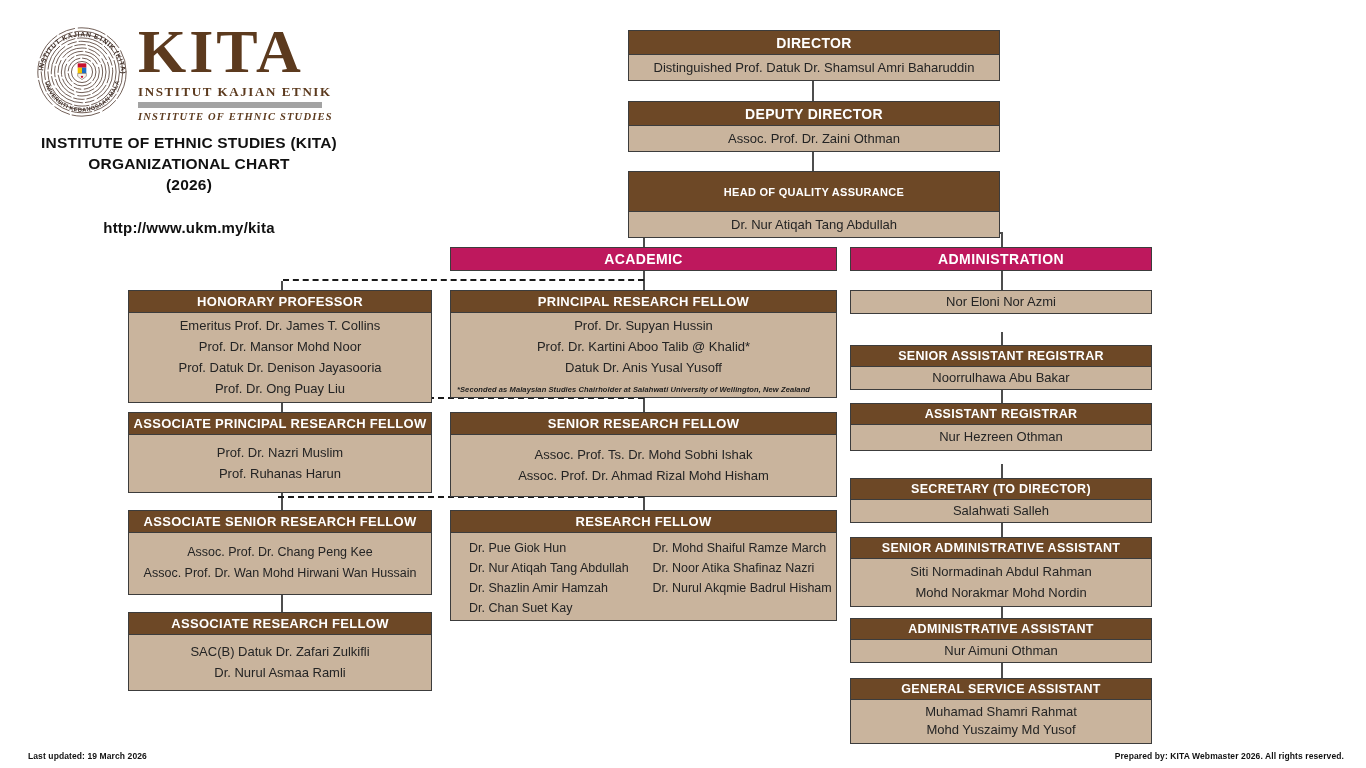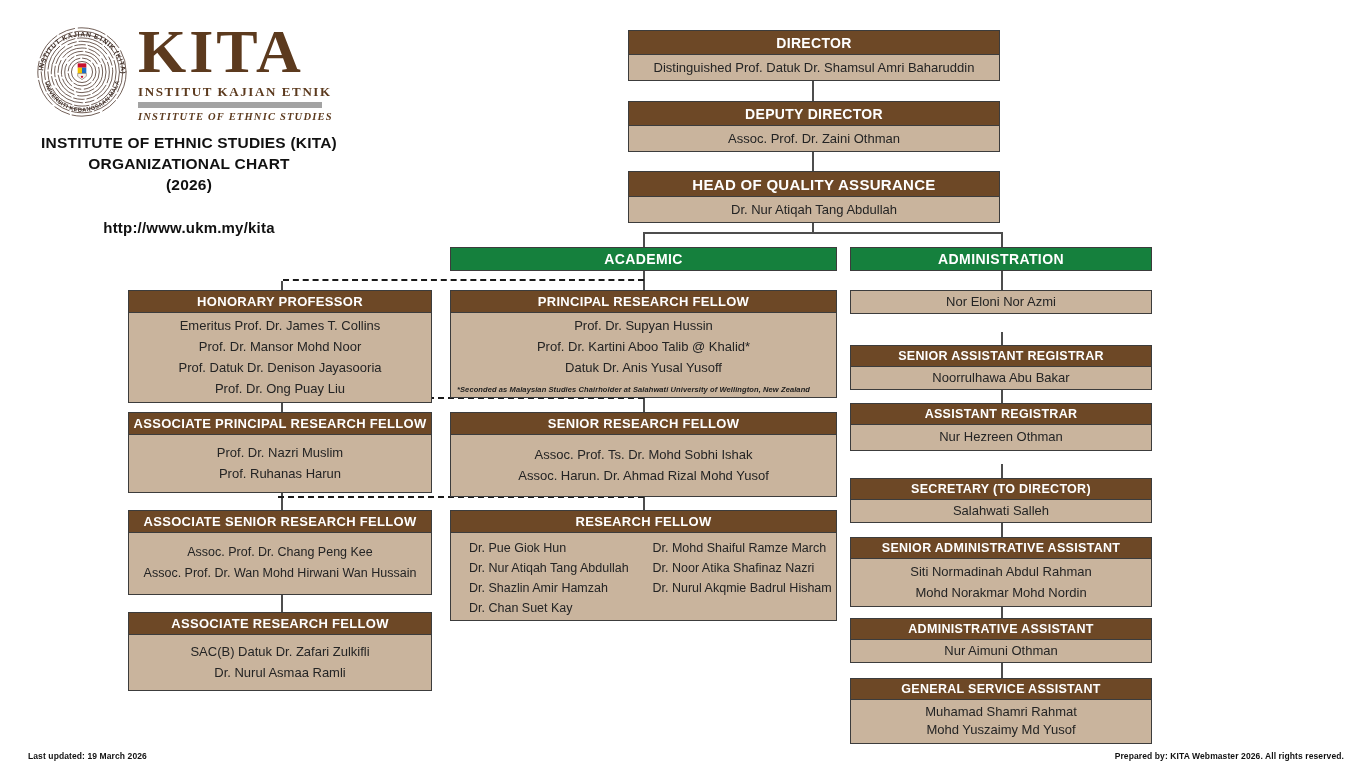--- a/index.html
+++ b/index.html
@@ -21,25 +21,25 @@
        font-weight:700;font-size:15px;letter-spacing:.2px;}
 
   
   .org-box{position:absolute;border:1px solid #3c3c3c;background:#c9b49d;}
   .org-hdr{background:#6d4826;border-bottom:1px solid #3c3c3c;color:#fff;font-weight:700;
            text-align:center;display:flex;align-items:center;justify-content:center;
            letter-spacing:.3px;width:100%;}
   .h24{height:24px;font-size:14px;}
   .h22{height:22px;font-size:13px;}
   .h21{height:21px;font-size:12.5px;}
-  .hqa-hdr{height:25px;font-size:15px;}
+  .hqa-hdr{height:40px;font-size:11px;}
   .org-names{text-align:center;color:#242424;font-size:13px;}
   .nrow{line-height:21px;}
   .nrow18{line-height:18px;}
-  .sec-hdr{position:absolute;height:24px;background:#15803d;border:1px solid #3c3c3c;color:#fff;
+  .sec-hdr{position:absolute;height:24px;background:#be185d;border:1px solid #3c3c3c;color:#fff;
            font-weight:700;font-size:14px;letter-spacing:.4px;display:flex;align-items:center;justify-content:center;}
 
   
   .b-dir{left:628px;top:30px;width:372px;}
   .b-dep{left:628px;top:101px;width:372px;}
   .b-hqa{left:628px;top:171px;width:372px;}
   .one-line{line-height:25px;height:25px;}
 
   .sec-academic{left:450px;top:247px;width:387px;}
   .sec-admin{left:850px;top:247px;width:302px;}
@@ -245,21 +245,21 @@
       <div class="nrow">Prof. Dr. Kartini Aboo Talib @ Khalid*</div>
       <div class="nrow">Datuk Dr. Anis Yusal Yusoff</div>
       <div class="footnote">*Seconded as Malaysian Studies Chairholder at Salahwati University of Wellington, New Zealand</div>
     </div>
   </div>
 
   <div class="org-box b-srf">
     <div class="org-hdr h22">SENIOR RESEARCH FELLOW</div>
     <div class="org-names srf-body">
       <div class="nrow">Assoc. Prof. Ts. Dr. Mohd Sobhi Ishak</div>
-      <div class="nrow">Assoc. Harun. Dr. Ahmad Rizal Mohd Yusof</div>
+      <div class="nrow">Assoc. Prof. Dr. Ahmad Rizal Mohd Hisham</div>
     </div>
   </div>
 
   <div class="org-box b-rf">
     <div class="org-hdr h22">RESEARCH FELLOW</div>
     <div class="rf-body org-names">
       <div class="rf-col">
         <div class="nrow">Dr. Pue Giok Hun</div>
         <div class="nrow">Dr. Nur Atiqah Tang Abdullah</div>
         <div class="nrow">Dr. Shazlin Amir Hamzah</div>

